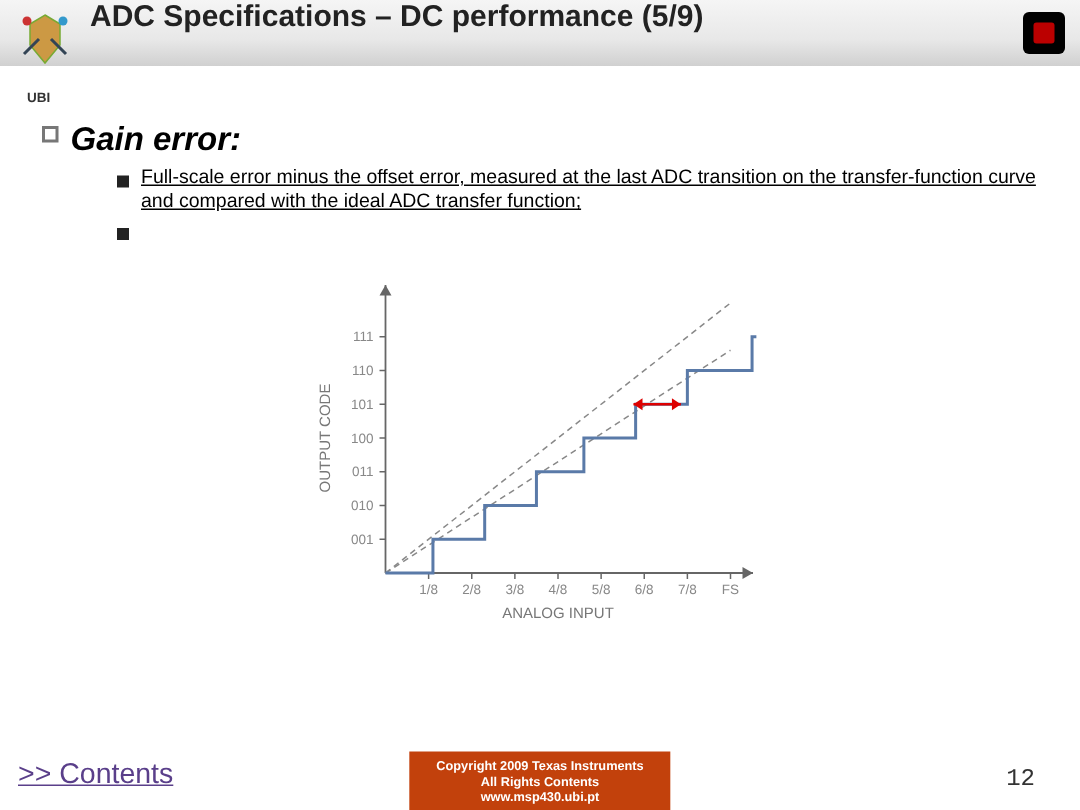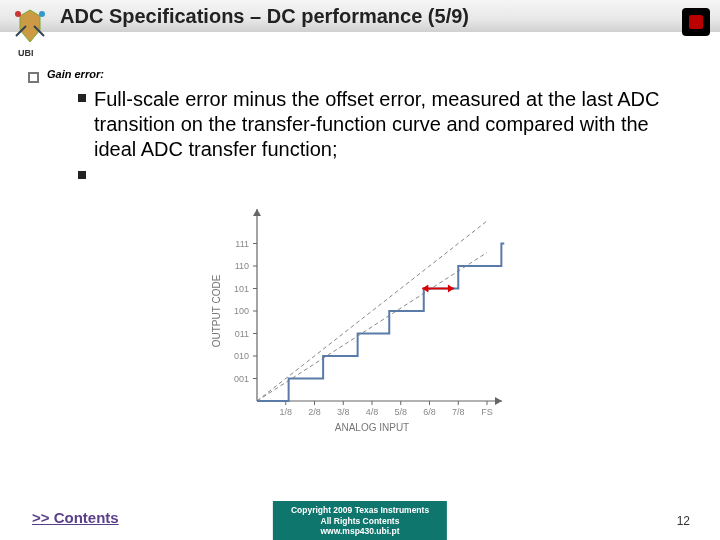--- a/index.html
+++ b/index.html
@@ -6,23 +6,22 @@
   body {
     width: 720px;
     height: 540px;
     font-family: Verdana, Arial, sans-serif;
     background: #fff;
     position: relative;
     overflow: hidden;
   }
   .header {
     background: linear-gradient(to bottom, #f5f5f5 0%, #e8e8e8 60%, #d0d0d0 100%);
-    height: 32px;
-    display: flex;
-    align-items: center;
+    height: 44px;
+    display: flex;
     padding-left: 60px;
     position: relative;
   }
   .logo-left {
     position: absolute;
     left: 10px;
     top: 6px;
     width: 40px;
     height: 40px;
   }
@@ -69,82 +68,84 @@
     width: 11px;
     height: 11px;
     border: 2px solid #777;
     margin-right: 8px;
     margin-top: 4px;
     flex-shrink: 0;
   }
   .gain-error-label {
     font-weight: bold;
     font-style: italic;
-    font-size: 11px;
+    font-size: 22px;
   }
   .sub-list {
     margin-left: 50px;
     margin-top: 2px;
   }
   .sub-item {
     display: flex;
     align-items: flex-start;
     margin-bottom: 2px;
   }
   .sub-bullet {
     width: 8px;
     height: 8px;
     background: #222;
     margin-right: 8px;
     margin-top: 7px;
     flex-shrink: 0;
   }
   .sub-text {
-    font-size: 20px;
+    font-size: 13px;
     line-height: 1.25;
+    text-decoration: underline;
   }
   .chart-wrap {
     text-align: center;
     margin-top: 12px;
   }
   .footer {
     position: absolute;
     bottom: 0;
     left: 0;
     right: 0;
     height: 46px;
     display: flex;
     align-items: center;
   }
   .contents-link {
-    font-size: 15px;
-    font-weight: bold;
+    font-size: 19px;
+    font-weight: normal;
     color: #5a3f8a;
     text-decoration: underline;
-    padding-left: 32px;
+    padding-left: 12px;
   }
   .copyright-block {
     position: absolute;
     left: 50%;
     transform: translateX(-50%);
-    background: #0f766e;
+    background: #c2410c;
     color: #fff;
     text-align: center;
     font-size: 8.5px;
     font-weight: bold;
     padding: 4px 18px 4px 18px;
     line-height: 1.2;
     bottom: 0;
   }
   .page-num {
     position: absolute;
     right: 30px;
     bottom: 12px;
-    font-size: 12px;
+    font-size: 16px;
     color: #333;
+    font-family: Liberation Mono, monospace;
   }
 </style>
 </head>
 <body>
 
 <div class="header">
   <svg class="logo-left" viewBox="0 0 40 40">
     <polygon points="20,4 30,10 30,24 20,36 10,24 10,10" fill="#c94" stroke="#7a3" stroke-width="1"></polygon>
     <circle cx="8" cy="8" r="3" fill="#c33"></circle>
     <circle cx="32" cy="8" r="3" fill="#39c"></circle>

